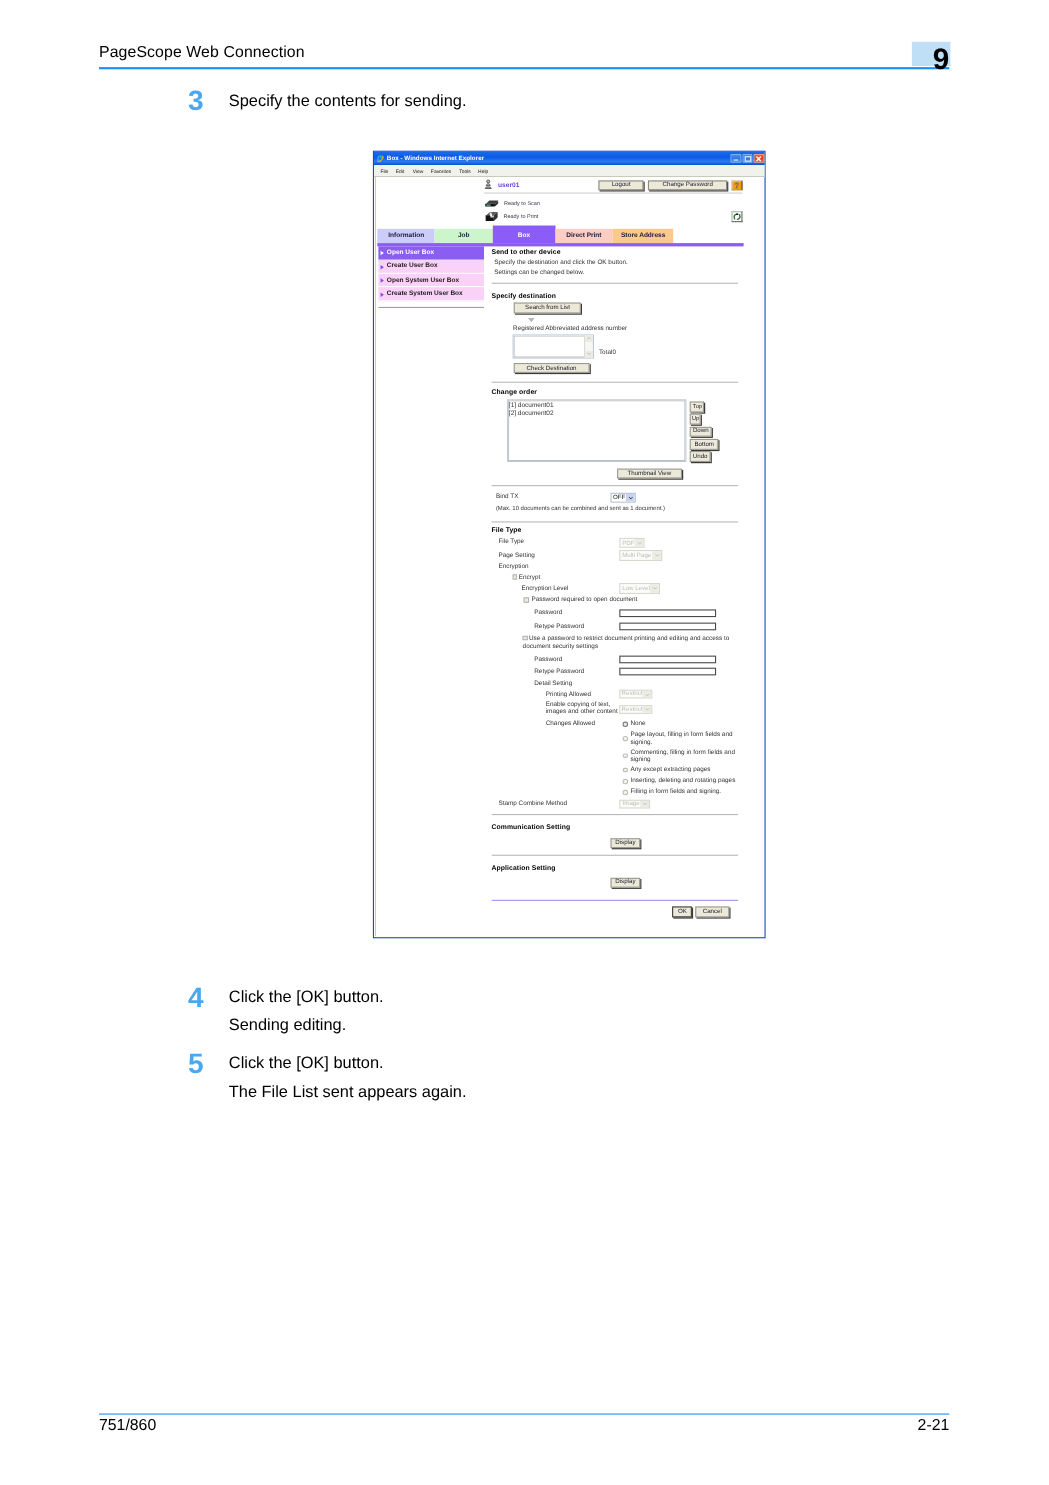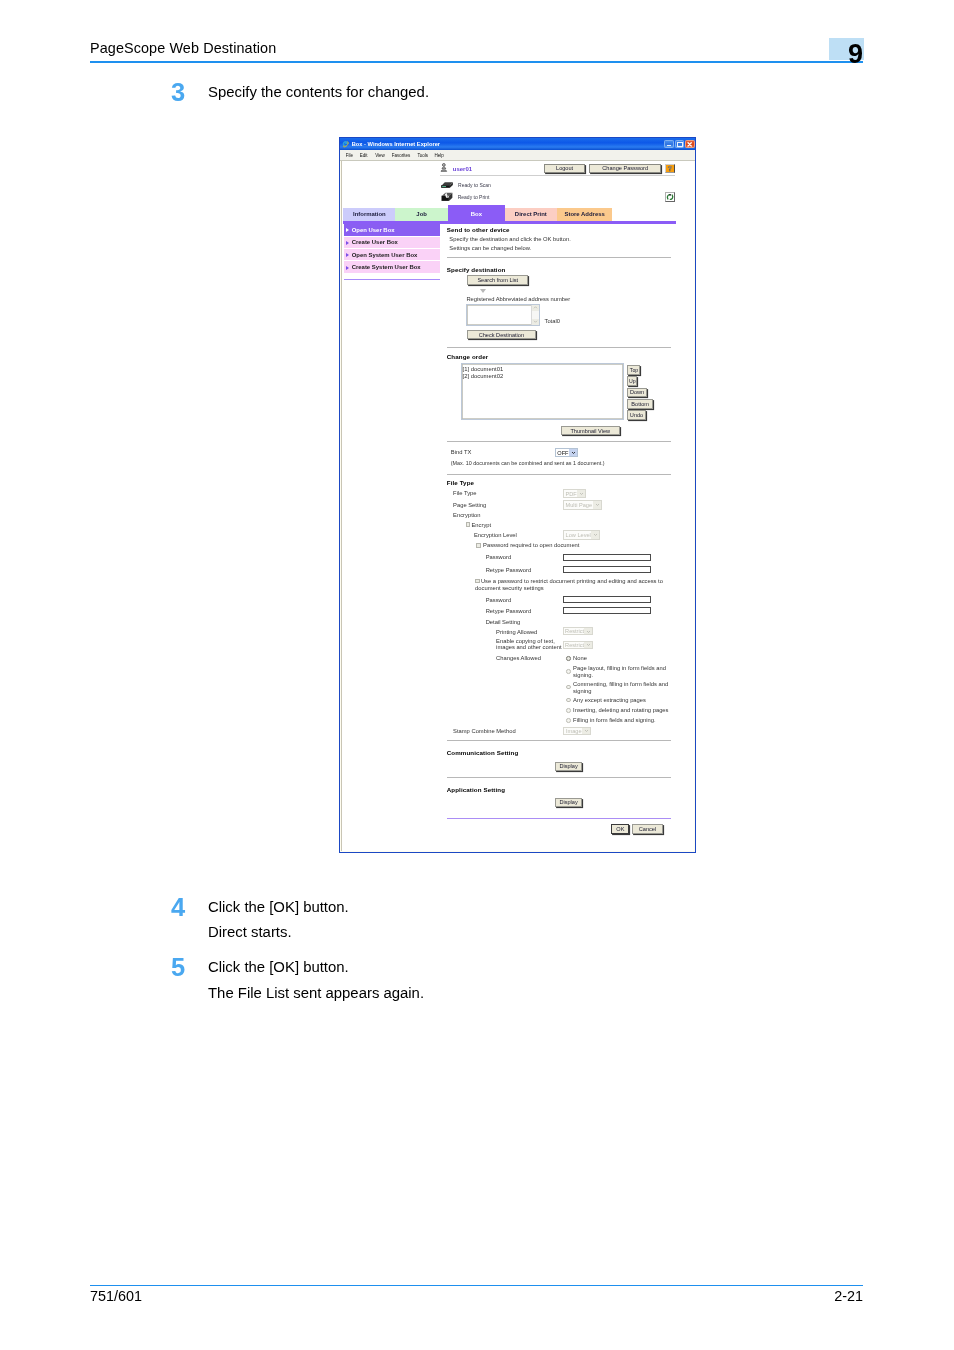--- a/index.html
+++ b/index.html
@@ -90,35 +90,35 @@
   .rad{width:4.6px;height:4.6px;border:0.8px solid #bdbdb5;border-radius:50%;background:#f4f4ef;box-sizing:border-box;display:inline-block;}
   .txtin{background:#fff;border:0.9px solid #4a4a4a;box-sizing:border-box;}
   .lbox{background:#fff;border:0.9px solid #bcc8d8;box-sizing:border-box;position:relative;
       box-shadow:inset 0 0 0 0.8px #bdbdb4;}
 </style>
 </head>
 <body>
 
 <div class="page">
 
-  <div id="hdr-title">PageScope Web Destination</div>
+  <div id="hdr-title">PageScope Web Connection</div>
   <div id="hdr-rule"></div>
   <div id="hdr-chapbox"></div>
   <div id="hdr-chapnum">9</div>
 
   <div id="ftr-rule"></div>
-  <div id="ftr-left">751/601</div>
+  <div id="ftr-left">751/860</div>
   <div id="ftr-right">2-21</div>
 
   <div class="step-num" style="left:171px;top:80px">3</div>
-  <div class="step-txt" style="left:208px;top:84px">Specify the contents for changed.</div>
+  <div class="step-txt" style="left:208px;top:84px">Specify the contents for sending.</div>
 
   <div class="step-num" style="left:171px;top:895px">4</div>
   <div class="step-txt" style="left:208px;top:899px">Click the [OK] button.</div>
-  <div class="step-txt" style="left:208px;top:924px">Direct starts.</div>
+  <div class="step-txt" style="left:208px;top:924px">Sending editing.</div>
 
   <div class="step-num" style="left:171px;top:955px">5</div>
   <div class="step-txt" style="left:208px;top:959px">Click the [OK] button.</div>
   <div class="step-txt" style="left:208px;top:985px">The File List sent appears again.</div>
 
   <div id="win">
     <div id="titlebar">
       <svg id="ie-icon" viewBox="0 0 16 16">
         <path d="M10.5 12.8A4.8 4.8 0 1 1 12.6 7H7" fill="none" stroke="#2b9fdd" stroke-width="3.6" stroke-linecap="butt"></path>
         <path d="M12.8 3.6c2 .8 1.6 3.3-.6 6.4-2 2.8-5 5.1-6.9 5.3-1.6.2-2.3-.8-1.9-2.2" fill="none" stroke="#e3b01c" stroke-width="2.1" stroke-linecap="round"></path>

